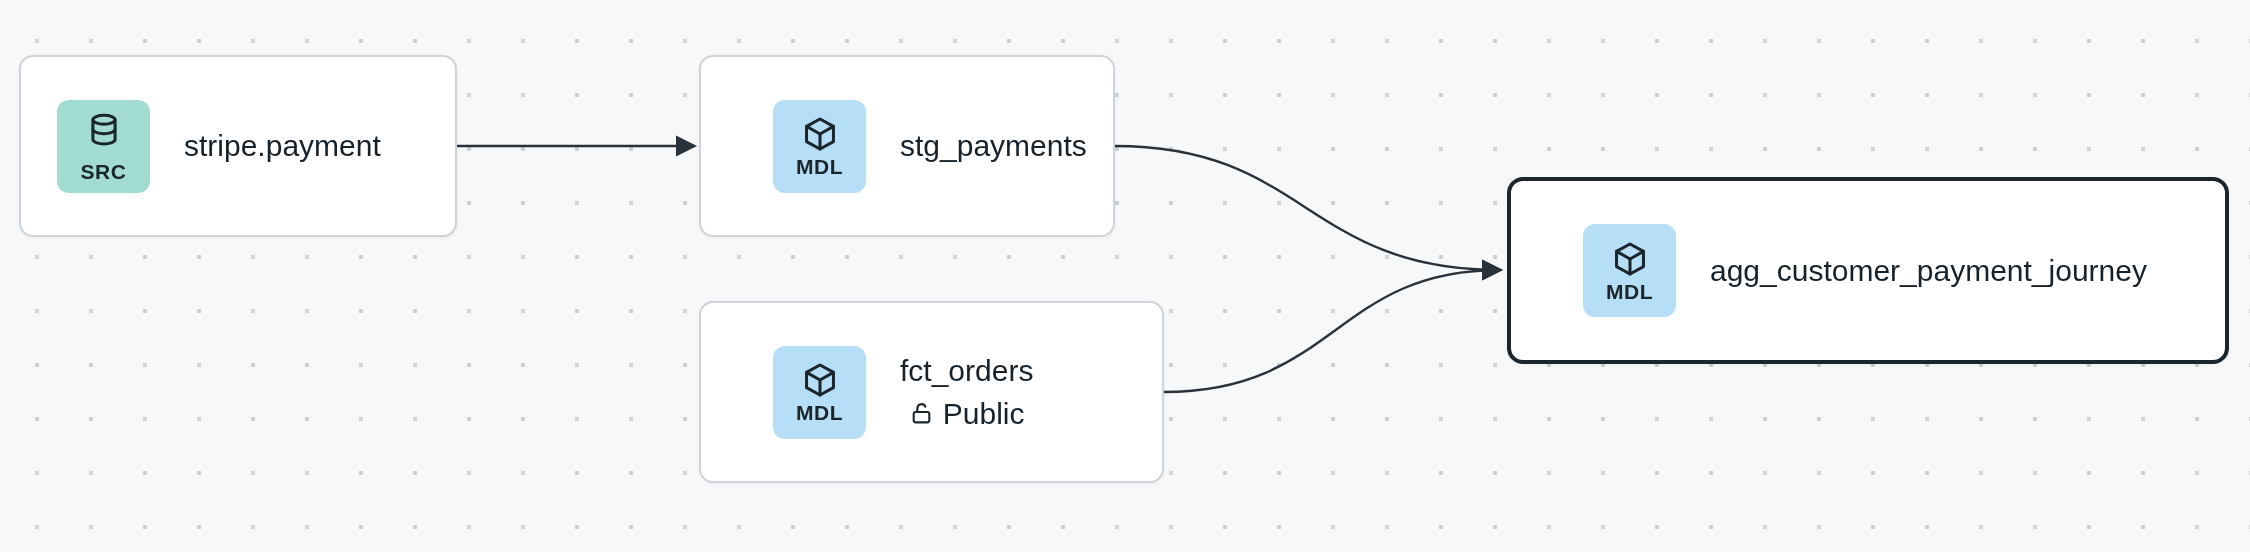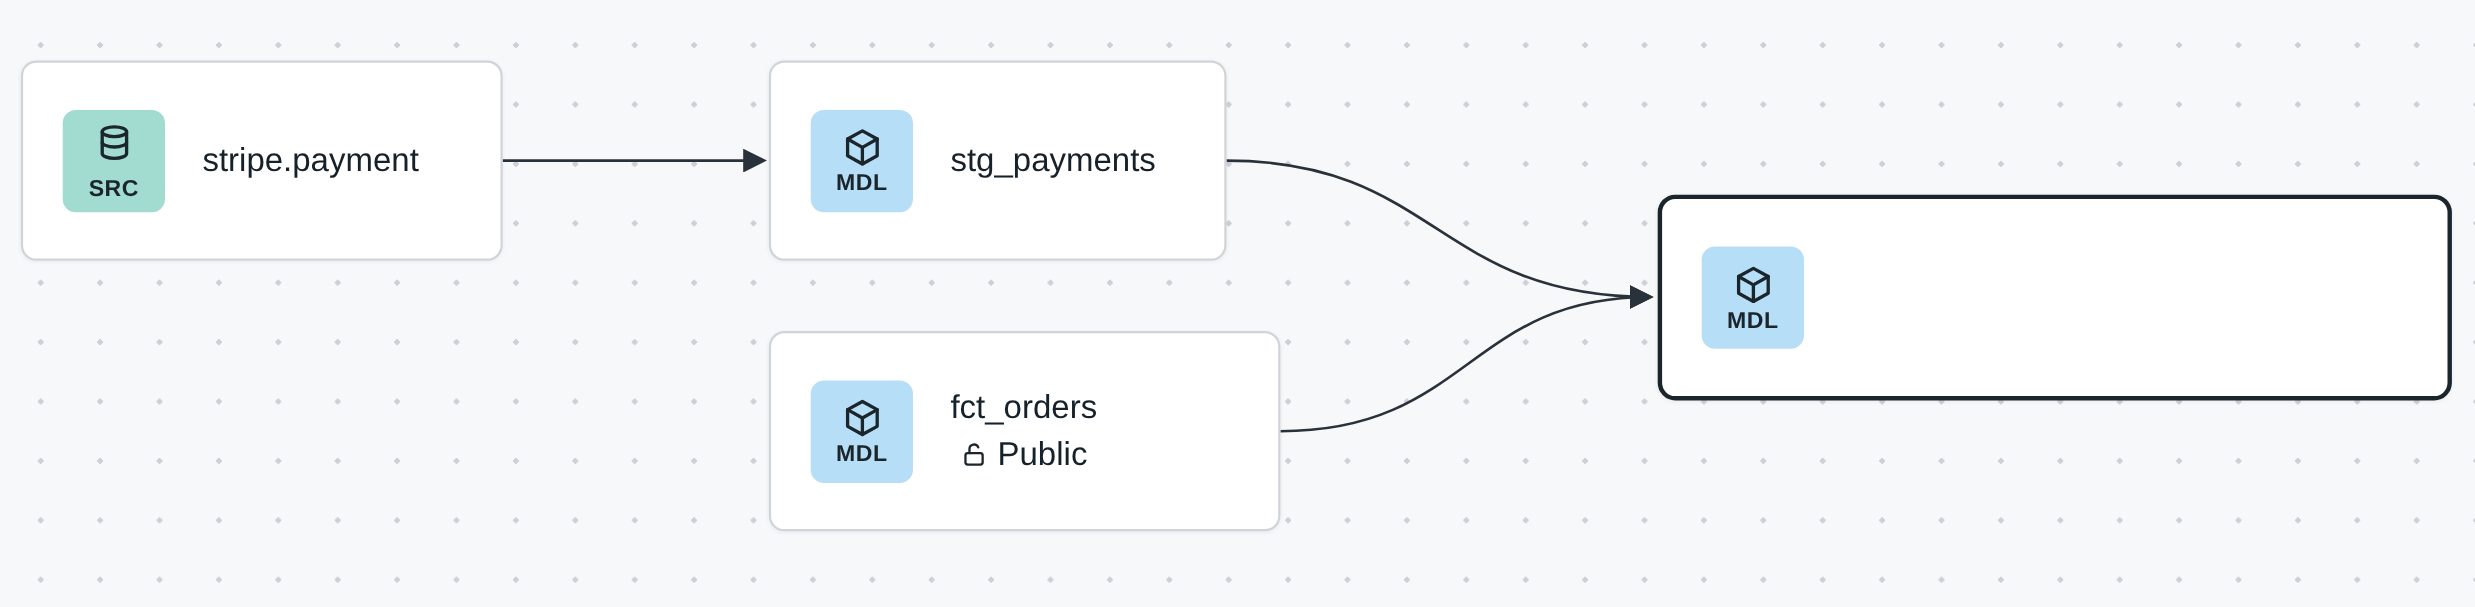--- a/index.html
+++ b/index.html
@@ -40,21 +40,21 @@
   #node-fct    { left: 699px; top: 301px; width: 465px; height: 182px; }
   #node-agg    { left: 1507px; top: 177px; width: 722px; height: 187px; }
 
   .badge {
     width: 93px; height: 93px; flex: none;
     border-radius: 12px;
     display: flex; flex-direction: column; align-items: center; justify-content: center;
     gap: 3px;
   }
   .badge.src { background: var(--src-badge-bg, #a2dbd0); gap: 12px; }
-  .badge.mdl { background: var(--mdl-badge-bg, #b6dff7); }
+  .badge.mdl { background: var(--mdl-badge-bg, #b6dff7); margin-left: 36px; }
   .badge svg { width: 38px; height: 38px; display: block; }
   .badge-label {
     font-size: 21px; font-weight: 700; line-height: 1;
     color: var(--badge-text, #1b252c);
     letter-spacing: 0.5px;
   }
   .title {
     font-size: 30px; font-weight: 500;
     color: var(--title-text, #16212a);
     white-space: nowrap;
@@ -130,15 +130,16 @@
 
   <div class="node selected" id="node-agg">
     <div class="badge mdl">
       <svg viewBox="0 0 24 24" fill="none" stroke="#1b252c" stroke-width="1.9" stroke-linejoin="round" stroke-linecap="round">
         <path d="M12 2.5 l8.5 4.7 v9.6 L12 21.5 l-8.5 -4.7 V7.2 Z"></path>
         <path d="M3.5 7.2 L12 12 l8.5 -4.8"></path>
         <path d="M12 12 v9.5"></path>
       </svg>
       <span class="badge-label">MDL</span>
     </div>
+    <span class="title">agg_customer_payment_journey</span>
   </div>
 
 </div>
 
 </body></html>

